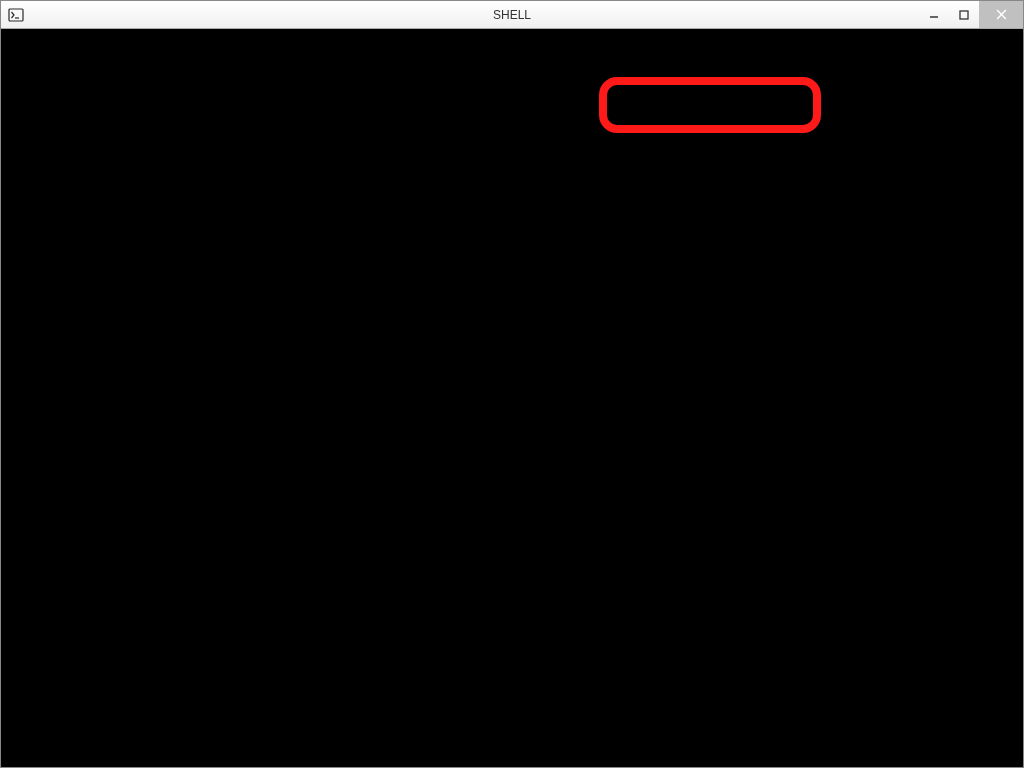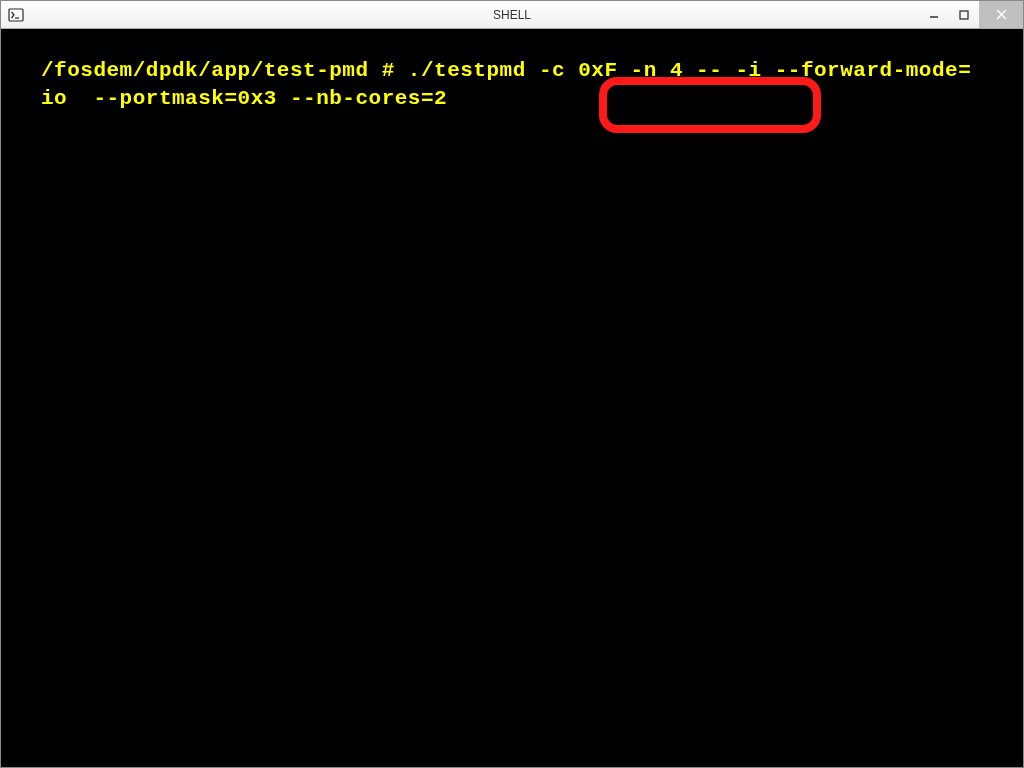--- a/index.html
+++ b/index.html
@@ -108,15 +108,14 @@
     <div class="win-btn close">
       <svg width="11" height="11" viewBox="0 0 10 10">
           <line x1="1" y1="1" x2="9" y2="9" stroke="#fff" stroke-width="1.3"></line>
           <line x1="9" y1="1" x2="1" y2="9" stroke="#fff" stroke-width="1.3"></line>
         </svg>
     </div>
   </div>
 </div>
 
 <div class="terminal">
-  <div class="cmd-line">/fosdem/dpdk/app/test-pmd # ./testpmd -c 0xF -n 4 -- -i --forward-mode=io  --portmask=0x3 --nb-cores=2</div>
   <div class="highlight-box" style="left: 598px; top: 48px; width: 222px; height: 56px;"></div>
 </div>
 
 </body></html>

